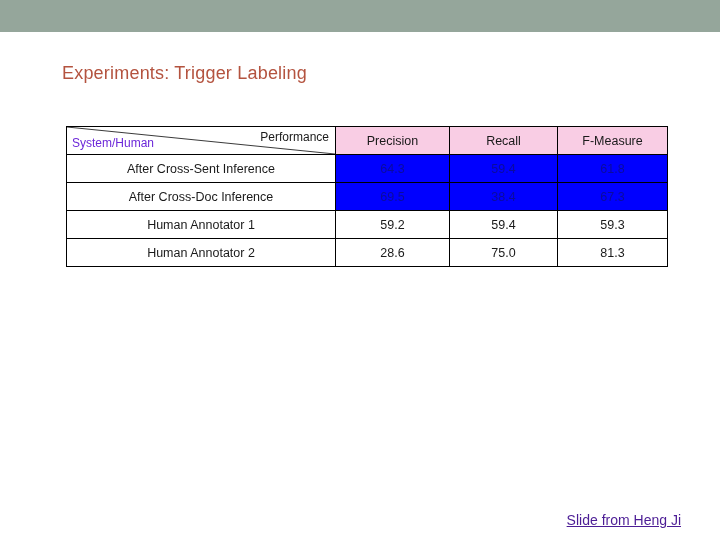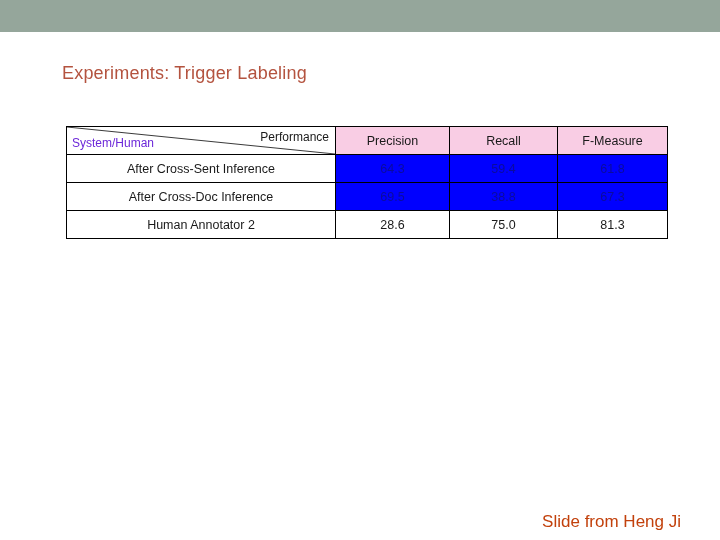--- a/index.html
+++ b/index.html
@@ -120,24 +120,25 @@
   tr.hl td.val {
     background: #0000ff;
     color: #0b0b9c;
   }
 
   
   #slide-credit {
     position: absolute;
     right: 39px;
     top: 512px;
-    font-size: 17px;
-    color: #c2410c;
+    font-size: 14px;
+    color: #4c1d95;
     white-space: nowrap;
     font-family: "Liberation Sans", sans-serif;
+    text-decoration: underline;
   }
 </style>
 </head>
 <body>
 
 <div id="top-banner"></div>
 
 <div id="slide-title">Experiments: Trigger Labeling</div>
 
 <div id="results-table-wrap">
@@ -162,24 +163,30 @@
       <tr class="hl">
         <td class="rowlabel">After Cross-Sent Inference</td>
         <td class="val">64.3</td>
         <td class="val">59.4</td>
         <td class="val">61.8</td>
       </tr>
 
       <tr class="hl">
         <td class="rowlabel">After Cross-Doc Inference</td>
         <td class="val">69.5</td>
-        <td class="val">38.8</td>
+        <td class="val">38.4</td>
         <td class="val">67.3</td>
       </tr>
 
+      <tr>
+        <td class="rowlabel">Human Annotator 1</td>
+        <td class="val">59.2</td>
+        <td class="val">59.4</td>
+        <td class="val">59.3</td>
+      </tr>
 
       <tr>
         <td class="rowlabel">Human Annotator 2</td>
         <td class="val">28.6</td>
         <td class="val">75.0</td>
         <td class="val">81.3</td>
       </tr>
 
 
     </tbody>

